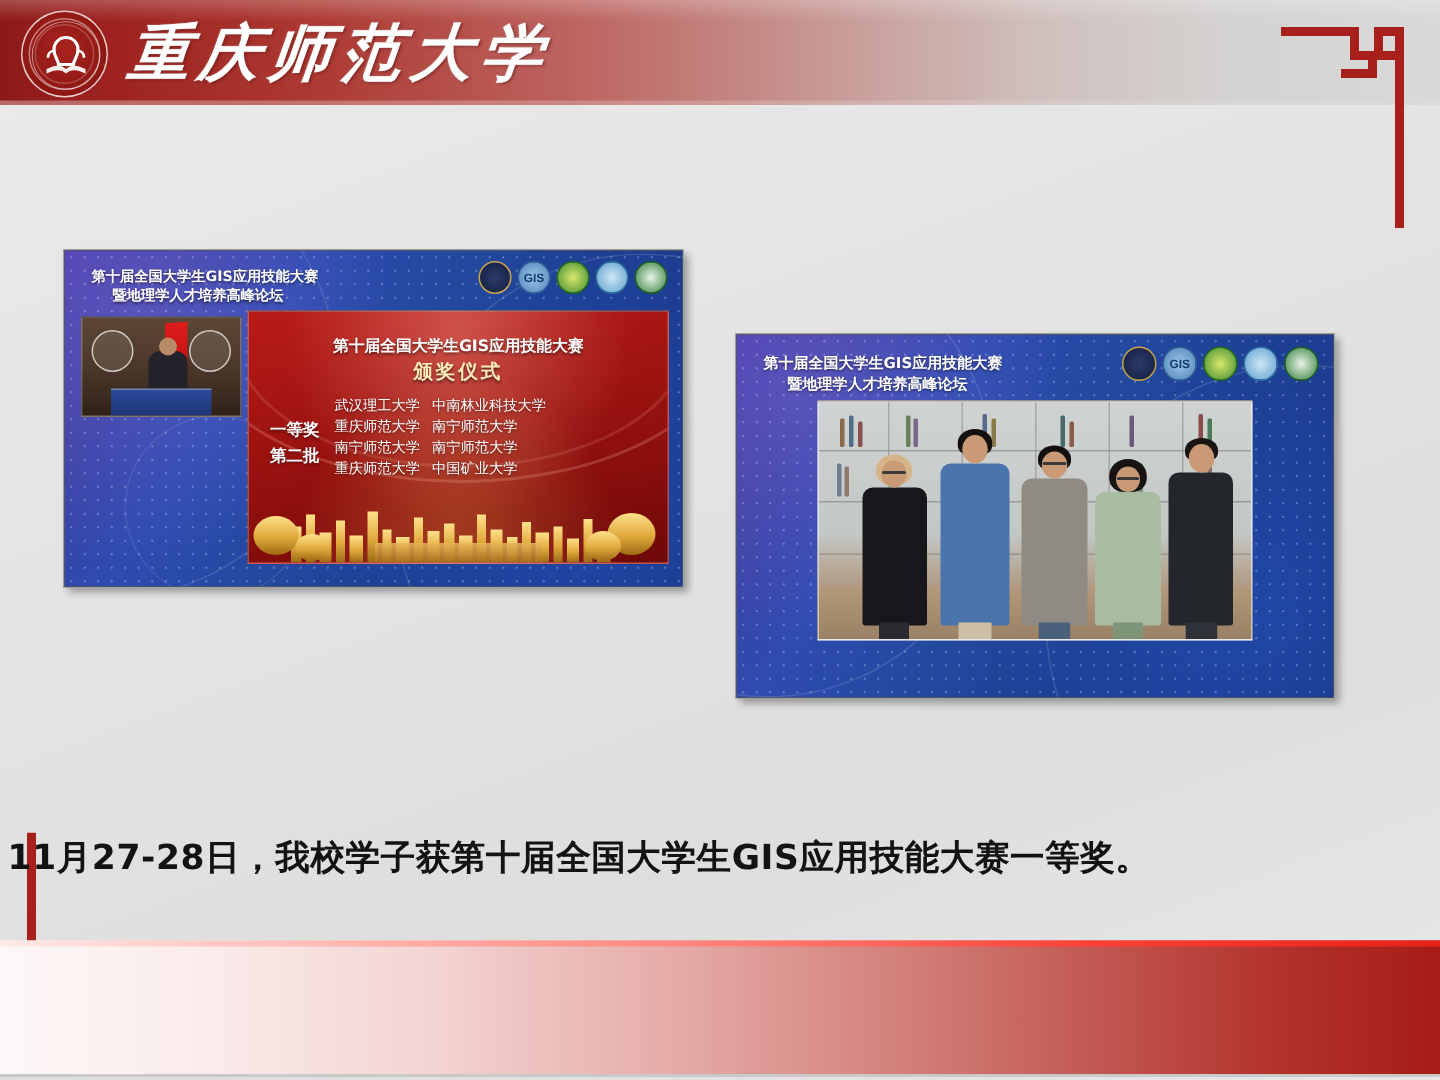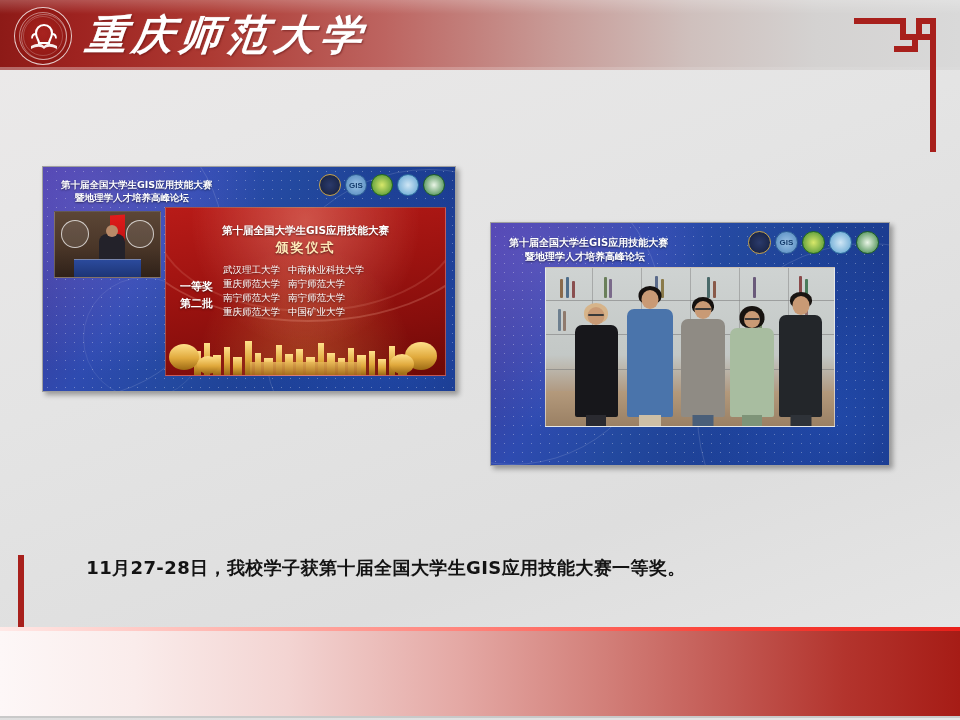--- a/index.html
+++ b/index.html
@@ -45,21 +45,21 @@
   
   .bottom-band{position:absolute;left:0;top:627px;width:960px;height:91px;
     background:linear-gradient(90deg,#fdf7f7 0%,#faeceb 14%,#f3d4d2 30%,#e4a8a4 48%,#d27f79 63%,#c25852 76%,#b3342d 88%,#a61c16 100%);}
   .bottom-band .hot{position:absolute;left:0;top:0;width:100%;height:4px;
     background:linear-gradient(90deg,#ffe9e7 0%,#ffb3ad 25%,#ff8078 50%,#fb4238 75%,#e8201a 100%);}
   .bottom-band:after{content:"";position:absolute;left:0;bottom:0;width:100%;height:2px;background:#c9c9c9;}
 
   
   .caption{position:absolute;left:0;top:556px;width:772px;text-align:center;
     font-family:"DejaVu Sans","Liberation Sans",sans-serif;
-    font-size:18px;font-weight:700;color:#131313;letter-spacing:.4px;}
+    font-size:23px;font-weight:700;color:#131313;letter-spacing:.4px;}
 
   
   .photo{position:absolute;overflow:hidden;background:#111;
     box-shadow:3px 3px 5px rgba(0,0,0,.33);border:1px solid rgba(255,255,255,.6);box-sizing:border-box;}
   .photo-left{left:42px;top:166px;width:414px;height:226px;}
   .photo-right{left:490px;top:222px;width:400px;height:244px;}
 
   
   .conf-bg{position:absolute;inset:0;
     background:

